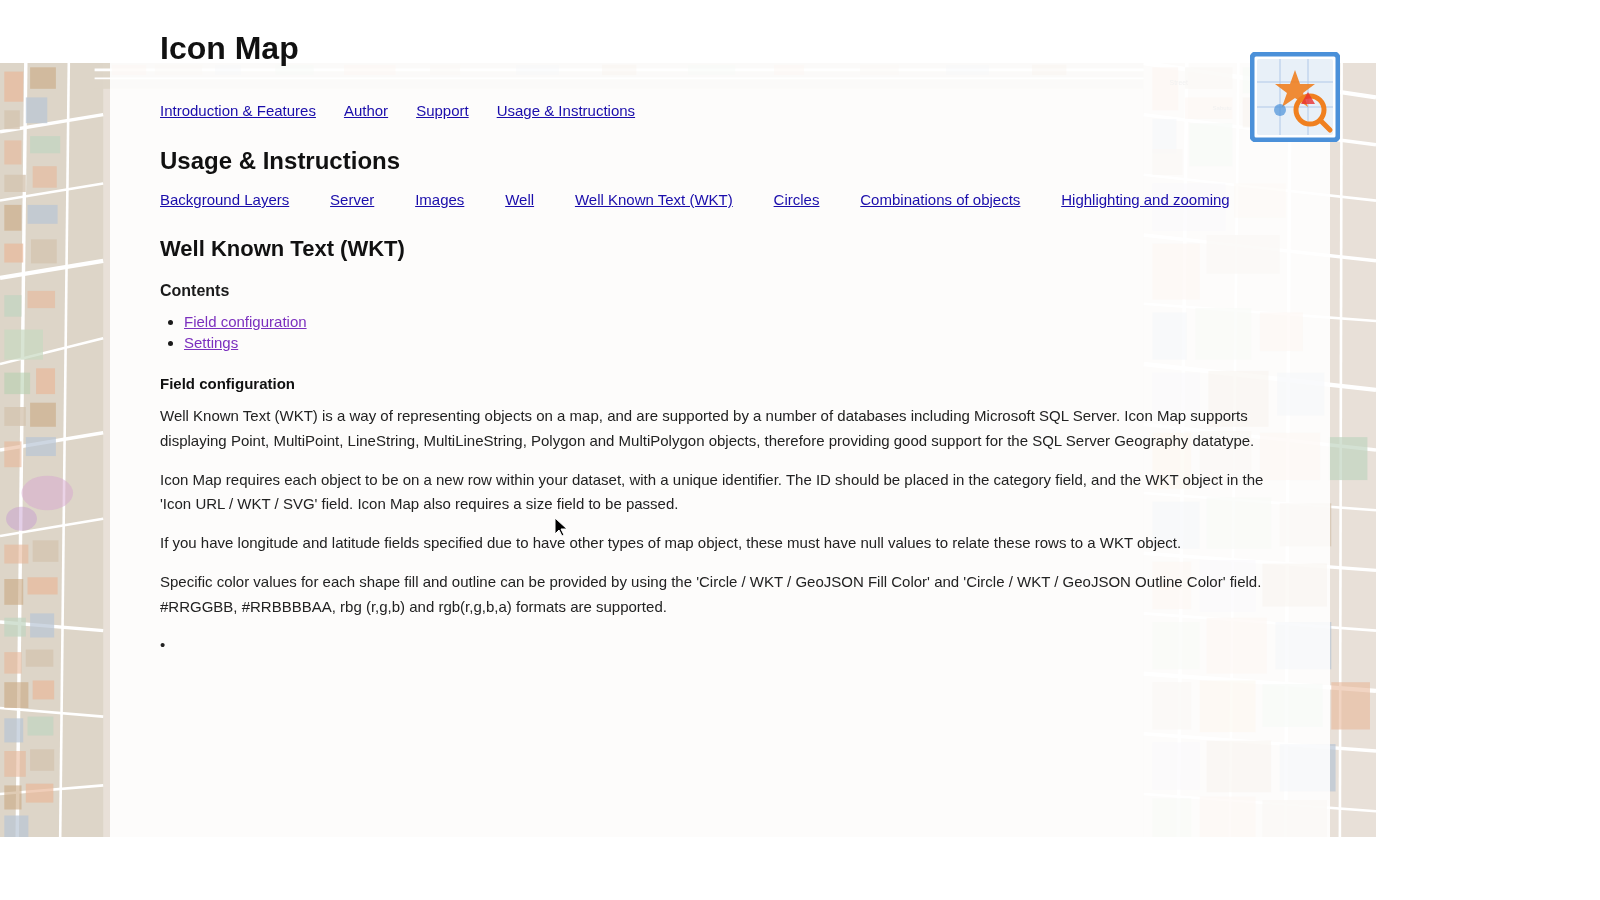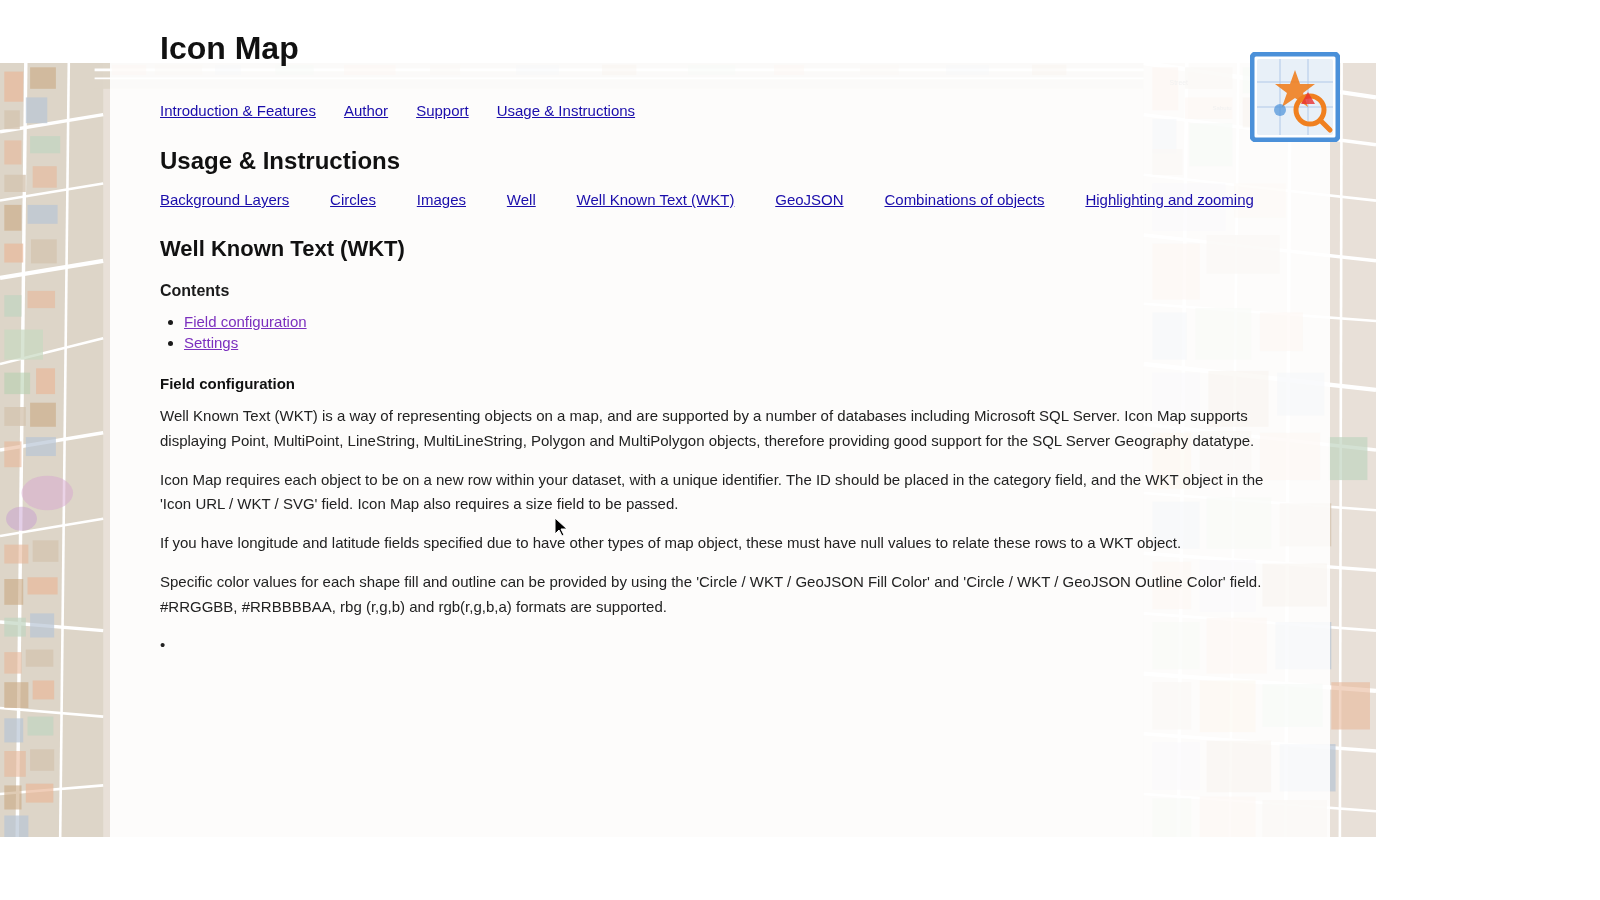--- a/index.html
+++ b/index.html
@@ -357,29 +357,29 @@
     <a>Support</a>
     <a>Usage &amp; Instructions</a>
   </nav>
 
   <h2 class="section-title">Usage &amp; Instructions</h2>
 
 
   <div class="sub-nav">
     <a>Background Layers</a>
     <span class="sep">&nbsp;&nbsp;&nbsp;&nbsp;&nbsp;</span>
+    <a>Server</a>
+    <span class="sep">&nbsp;&nbsp;&nbsp;&nbsp;&nbsp;</span>
+    <a>Images</a>
+    <span class="sep">&nbsp;&nbsp;&nbsp;&nbsp;&nbsp;</span>
+    <a>Well</a>
+    <span class="sep">&nbsp;&nbsp;&nbsp;&nbsp;&nbsp;</span>
+    <a>Well Known Text (WKT)</a>
+    <span class="sep">&nbsp;&nbsp;&nbsp;&nbsp;&nbsp;</span>
     <a>Circles</a>
-    <span class="sep">&nbsp;&nbsp;&nbsp;&nbsp;&nbsp;</span>
-    <a>Images</a>
-    <span class="sep">&nbsp;&nbsp;&nbsp;&nbsp;&nbsp;</span>
-    <a>Well</a>
-    <span class="sep">&nbsp;&nbsp;&nbsp;&nbsp;&nbsp;</span>
-    <a>Well Known Text (WKT)</a>
-    <span class="sep">&nbsp;&nbsp;&nbsp;&nbsp;&nbsp;</span>
-    <a>GeoJSON</a>
     <span class="sep">&nbsp;&nbsp;&nbsp;&nbsp;&nbsp;</span>
     <a>Combinations of objects</a>
     <span class="sep">&nbsp;&nbsp;&nbsp;&nbsp;&nbsp;</span>
     <a>Highlighting and zooming</a>
   </div>
 
   <h2 class="section-heading">Well Known Text (WKT)</h2>
 
   <div class="contents-block">
     <p class="contents-title">Contents</p>

